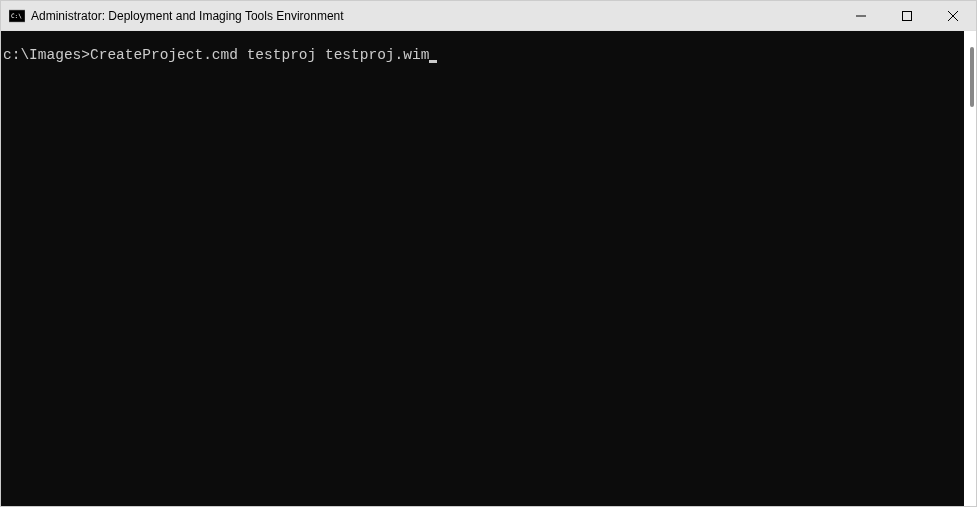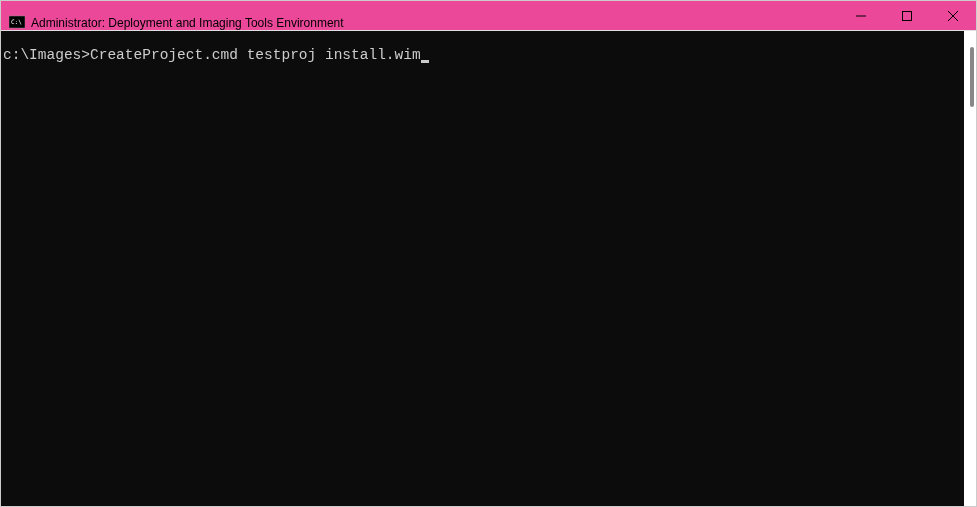--- a/index.html
+++ b/index.html
@@ -17,23 +17,23 @@
     }
     .window {
       width: 100%;
       height: 100%;
       display: flex;
       flex-direction: column;
       border: 1px solid #cccccc;
     }
     .titlebar {
       height: 30px;
-      background: #ec4899;
+      background: #e5e5e5;
       display: flex;
-      align-items: flex-end;
+      align-items: center;
       padding-left: 8px;
       border-bottom: 1px solid #e0e0e0;
     }
     .app-icon {
       width: 16px;
       height: 16px;
       margin-right: 6px;
       display: flex;
       align-items: center;
       justify-content: center;
@@ -135,18 +135,18 @@
       </div>
       <div class="window-control close">
         <svg viewBox="0 0 10 10">
             <line x1="0" y1="0" x2="10" y2="10" stroke="#000000" stroke-width="1"></line>
             <line x1="10" y1="0" x2="0" y2="10" stroke="#000000" stroke-width="1"></line>
           </svg>
       </div>
     </div>
   </div>
   <div class="terminal-area">
-    <div class="terminal-content"><span class="prompt-line">c:\Images&gt;</span><span class="prompt-line">CreateProject.cmd testproj install.wim</span><span class="cursor"></span></div>
+    <div class="terminal-content"><span class="prompt-line">c:\Images&gt;</span><span class="prompt-line">CreateProject.cmd testproj testproj.wim</span><span class="cursor"></span></div>
     <div class="scrollbar-track">
       <div class="scrollbar-thumb"></div>
     </div>
   </div>
 </div>
 
 </body></html>

